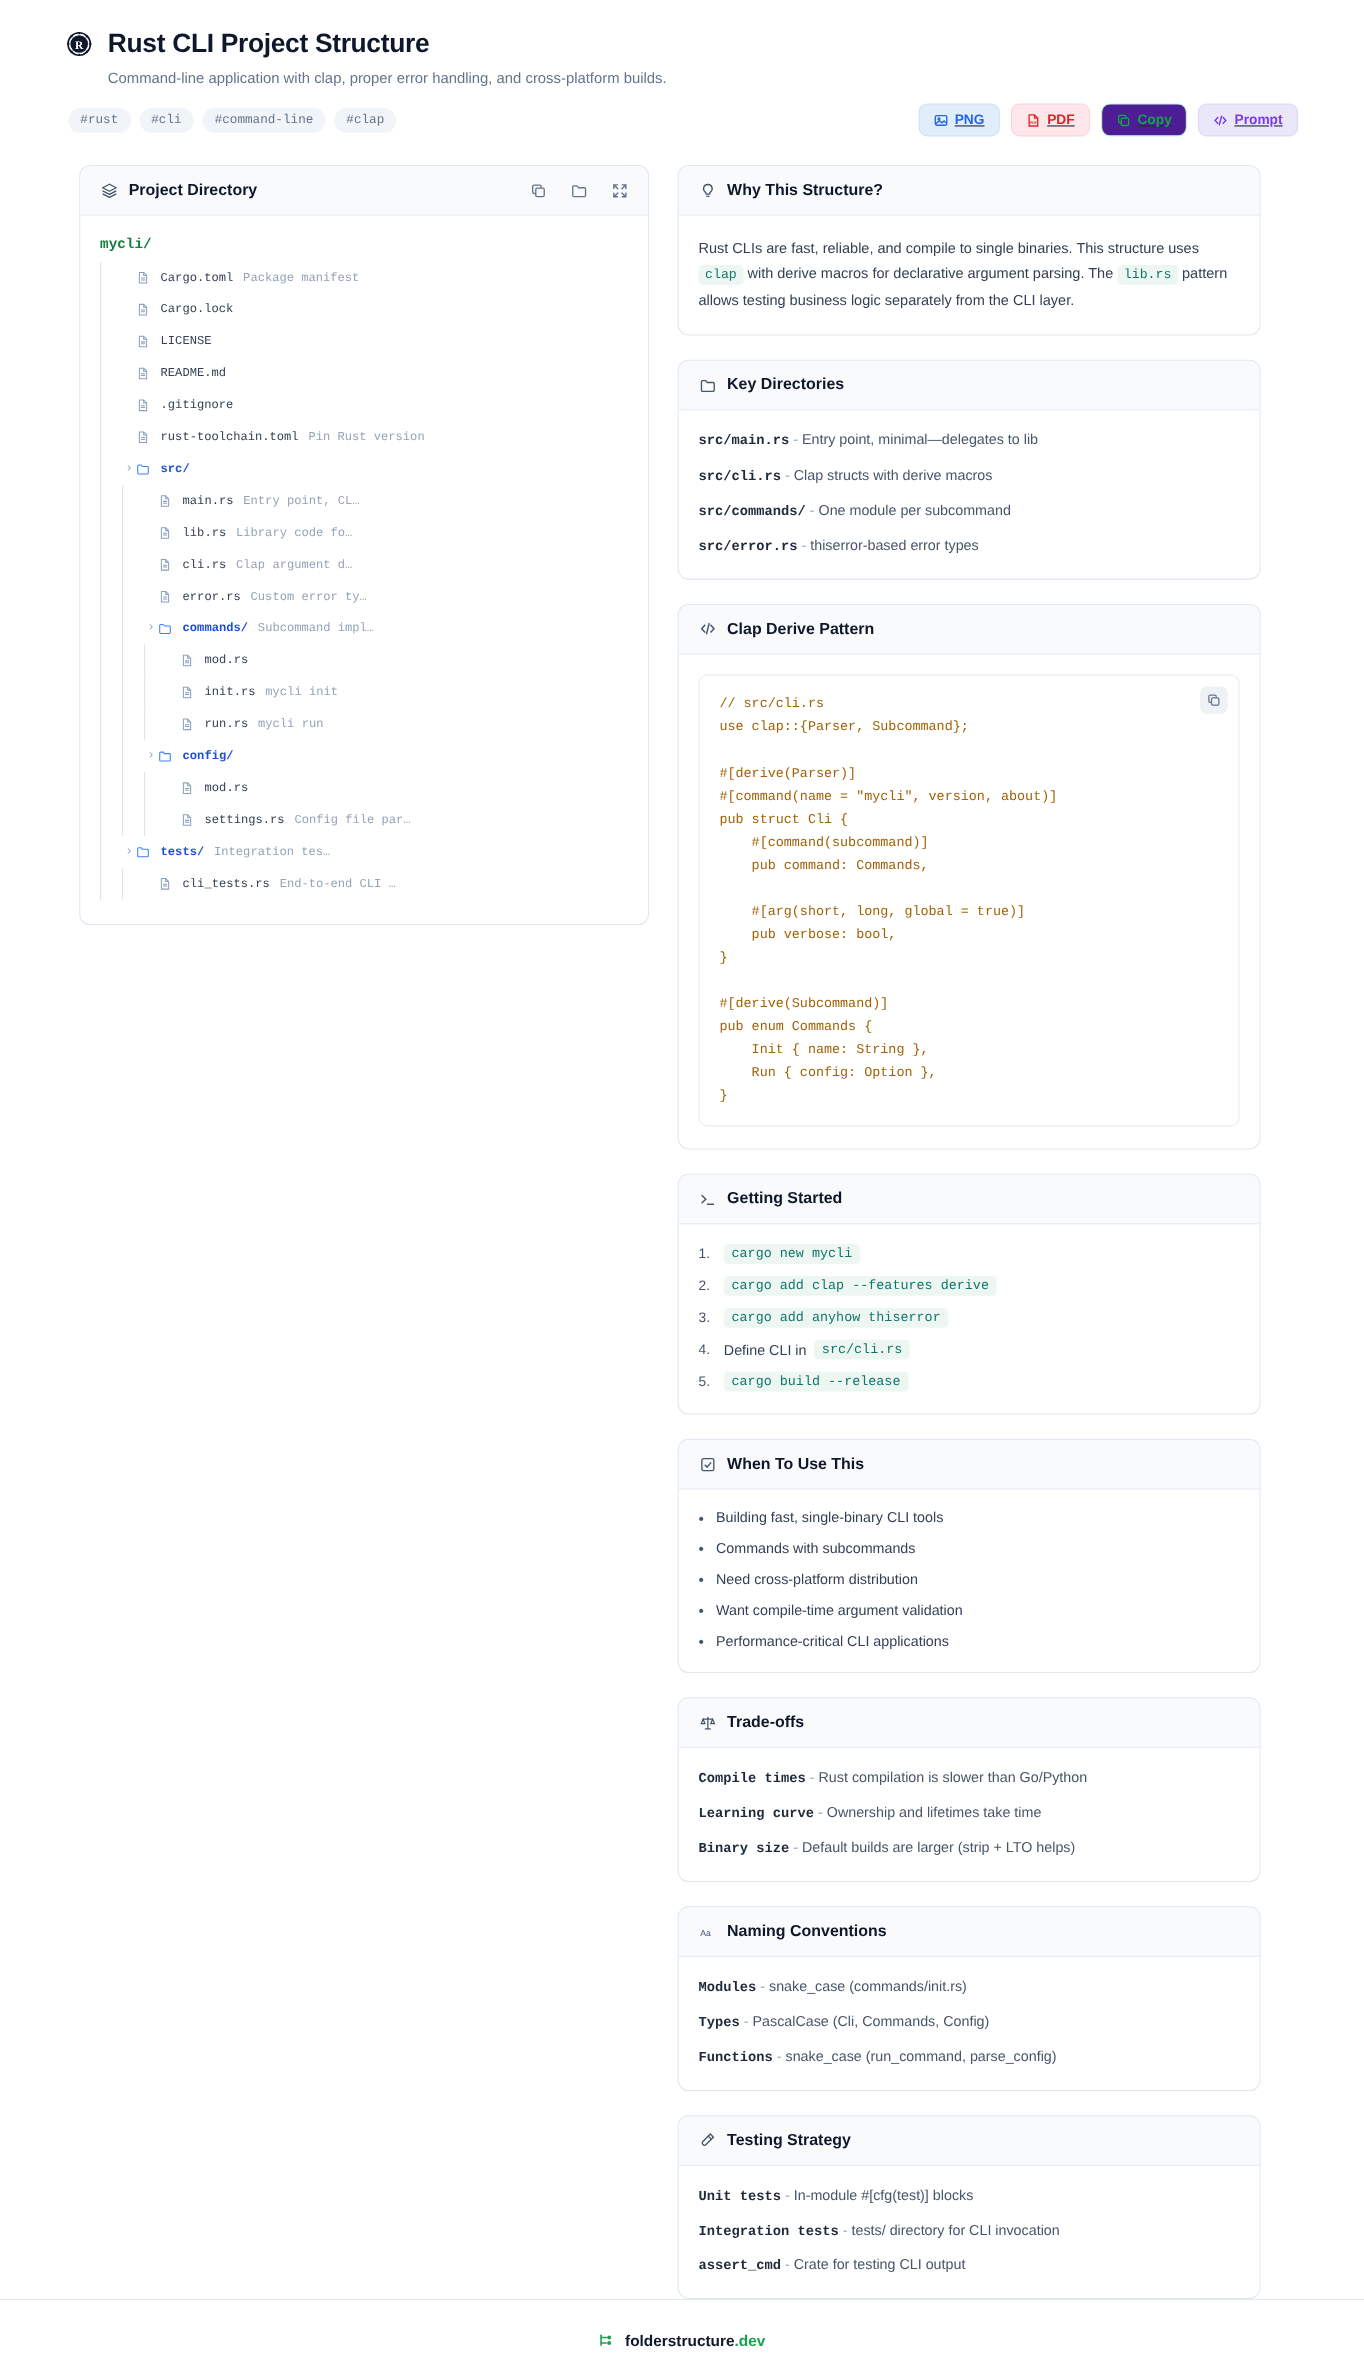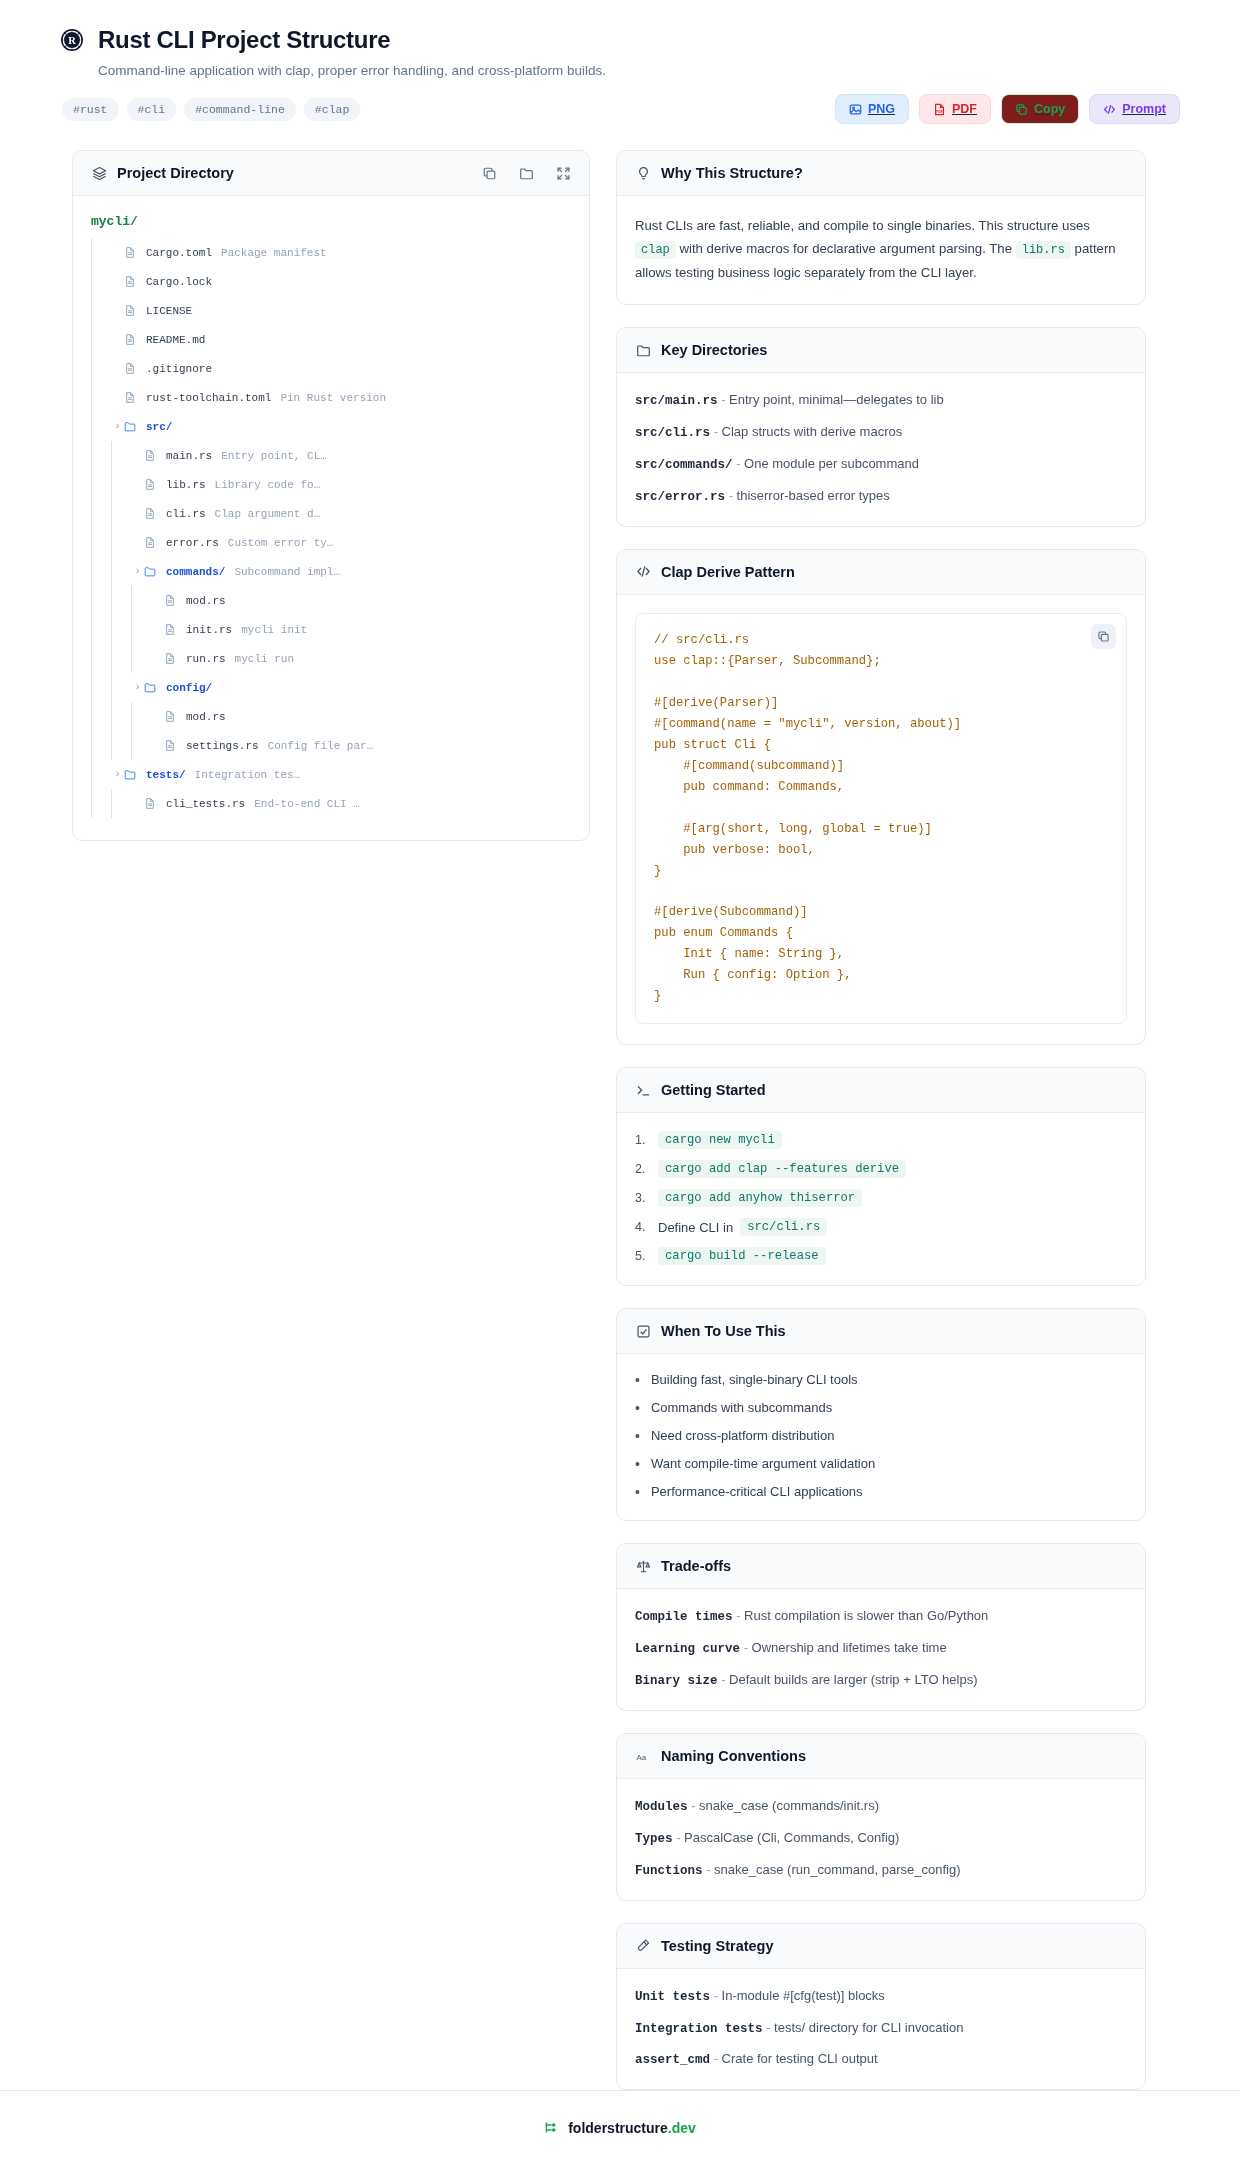--- a/index.html
+++ b/index.html
@@ -27,21 +27,21 @@
   .actions { display: flex; gap: 10px; text-decoration: underline; }
   .act-btn {
     display: flex; align-items: center; gap: 6px;
     border-radius: 8px; padding: 7px 13px;
     font-size: 12.5px; font-weight: bold; cursor: pointer;
     border: 1px solid transparent;
   }
   .act-btn svg { width: 13px; height: 13px; display: block; }
   .act-png { background: #e0edfb; color: #2563eb; border-color: #cfe2f8; }
   .act-pdf { background: #fde7ea; color: #dc2626; border-color: #fbd5da; }
-  .act-copy { background: #7f1d1d; color: #16a34a; border-color: #c9f0d7; }
+  .act-copy { background: #4c1d95; color: #16a34a; border-color: #c9f0d7; }
   .act-prompt { background: #eae7fb; color: #7c3aed; border-color: #ddd8f7; }
 
   
   .body-wrap { display: flex; gap: 26px; padding: 26px 60px 0 60px; align-items: flex-start; }
   .col-left { width: 530px; flex: 0 0 530px; padding-left: 12px; }
   .col-right { width: 530px; flex: 0 0 530px; display: flex; flex-direction: column; gap: 22px; }
 
   .card {
     background: #ffffff; border: 1px solid #e2e8f0; border-radius: 10px;
     overflow: hidden;

